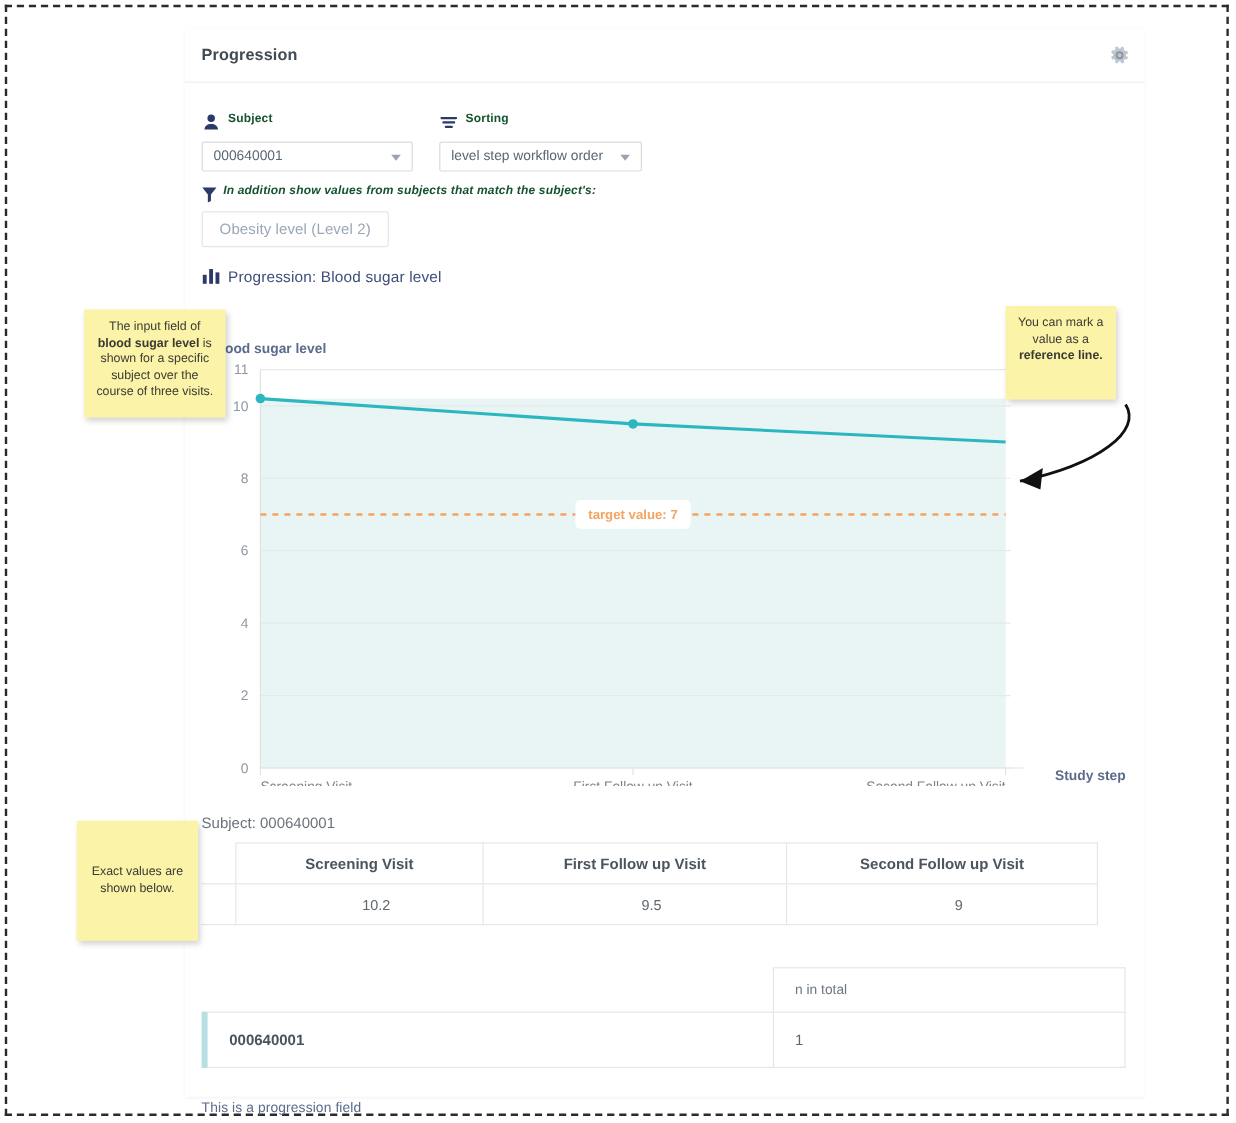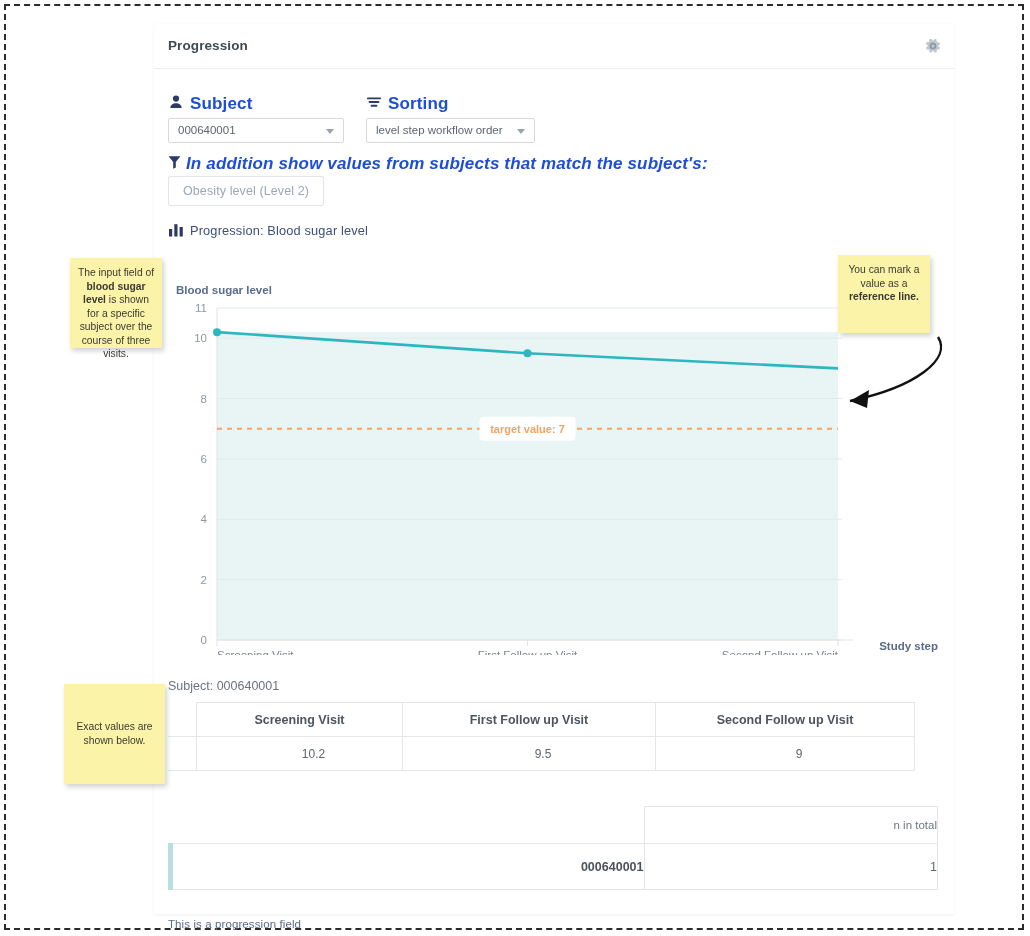--- a/index.html
+++ b/index.html
@@ -61,23 +61,23 @@
     right: 12px;
     top: 13px;
     width: 18px;
     height: 18px;
     cursor: pointer;
   }
 
   
   .field-label {
     position: absolute;
-    font-size: 17px;
+    font-size: 10px;
     font-weight: bold;
-    color: #1d4ed8;
+    color: #14532d;
     letter-spacing: .15px;
   }
   .field-icon {
     position: absolute;
     width: 16px;
     height: 16px;
   }
   .select-box {
     position: absolute;
     height: 25px;
@@ -169,21 +169,21 @@
     position: absolute;
     border-collapse: collapse;
     font-size: 12px;
     background: #fff;
   }
   table.totals th, table.totals td {
     border: 1px solid #e4e7ea;
     color: #5d666f;
     font-weight: normal;
     padding: 0 0 0 18px;
-    text-align: right;
+    text-align: left;
   }
   table.totals th { height: 36px; font-size: 11.5px; color: #6d767f; }
   table.totals td { height: 45px; font-size: 12.5px; }
   td.marker-cell {
     border-left: 5px solid #b7dfe2 !important;
   }
 
   #footer-note {
     position: absolute;
     left: 14px;
@@ -338,21 +338,21 @@
       <tr>
         <td class="marker-cell" style="font-weight:bold; color:#4a535c;">000640001</td>
         <td>1</td>
       </tr>
     </tbody>
   </table>
 
   <div id="footer-note">This is a progression field</div>
 </div>
 
-<div class="note" id="note1" style="left:70px; top:258px; width:92px; height:90px;">
+<div class="note" id="note1" style="left:70px; top:258px; width:118px; height:90px;">
   <span>The input field of</span>
   <b>blood sugar</b>
   <b>level</b><span> is shown for</span>
   <span>a specific subject</span>
   <span>over the course of</span>
   <span>three visits.</span>
 </div>
 
 <div class="note" id="note2" style="left:838px; top:255px; width:92px; height:78px; ">
   <span>You can mark a</span>

